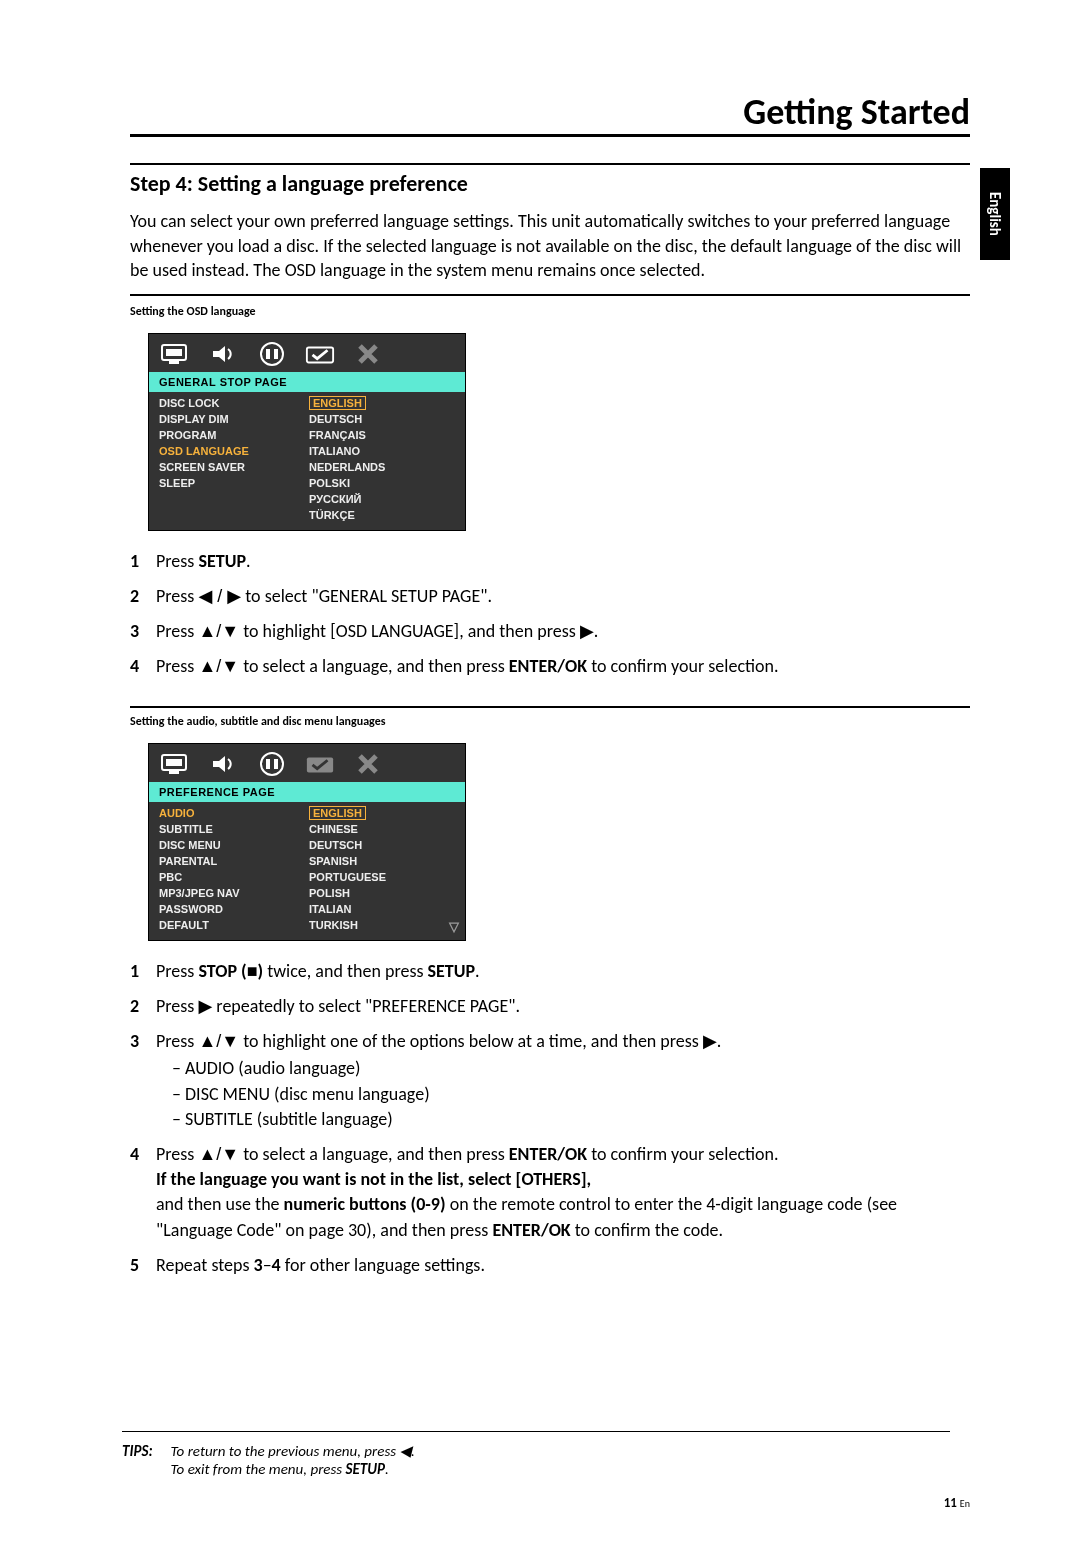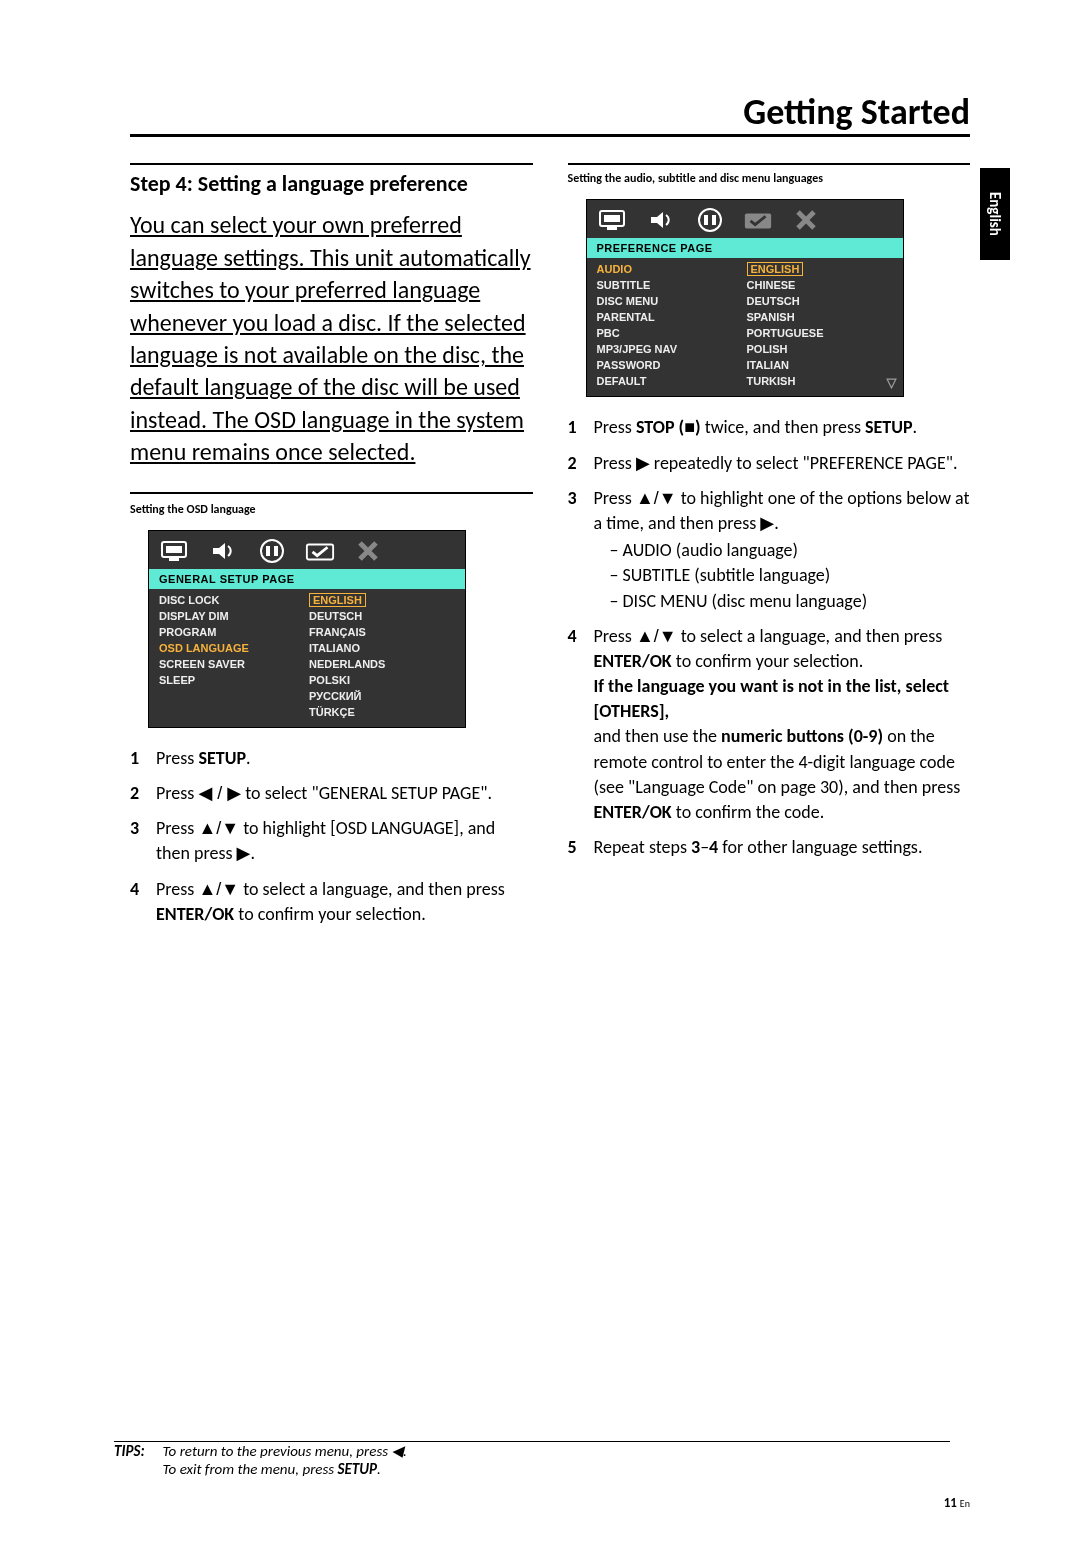--- a/index.html
+++ b/index.html
@@ -38,44 +38,44 @@
     display: flex;
     align-items: center;
     justify-content: center;
   }
   .sidetab span {
     writing-mode: vertical-rl;
     transform: rotate(0deg);
   }
   .cols {
     display: flex;
-    gap: 35px;
+    gap: 17px;
+    flex-direction: column;
   }
   .col { flex: 1; }
   .rule-thin {
     border-top: 2.5px solid #000;
     margin: 0 0 6px 0;
   }
   h2.step {
     font-size: 22px;
     font-weight: bold;
     margin-bottom: 12px;
     line-height: 1.2;
   }
   h3.sub {
     font-size: 12px;
     font-weight: bold;
     margin-bottom: 14px;
     line-height: 1.2;
   }
   p.body {
-    font-size: 24px;
+    font-size: 18px;
     line-height: 1.35;
-    margin-bottom: 23px;
-    text-decoration: underline;
+    margin-bottom: 12px;
   }
   
   .menu-box {
     margin: 4px 6px 18px 18px;
     background: #333;
     border: 1px solid #000;
     width: 318px;
     font-family: Arial, sans-serif;
     font-size: 11px;
     font-weight: bold;
@@ -161,23 +161,24 @@
     content: "–  ";
   }
   ul.dash li { margin-bottom: 0px; }
   .sym { font-family: Arial, sans-serif; }
   .note-block {
     margin-top: 0;
   }
   .tips {
     position: absolute;
     bottom: 70px;
-    left: 114px;
+    left: 122px;
     right: 130px;
     border-top: 1px solid #000;
+    padding-top: 10px;
     font-size: 15px;
     font-style: italic;
     display: flex;
     gap: 18px;
   }
   .tips .tips-label {
     font-weight: bold;
     font-style: italic;
   }
   .tips .tips-body {
@@ -243,21 +244,21 @@
                 <rect x="2" y="4" width="28" height="16" rx="2" fill="none" stroke="#fff" stroke-width="2"></rect>
                 <path d="M8 12 L13 16 L24 7" fill="none" stroke="#fff" stroke-width="3"></path>
               </svg>
           </span>
           <span class="icon">
             <svg width="22" height="22" viewBox="0 0 22 22">
                 <path d="M3 3 L19 19 M19 3 L3 19" stroke="#888" stroke-width="5"></path>
               </svg>
           </span>
         </div>
-        <div class="menu-title">GENERAL SETUP PAGE</div>
+        <div class="menu-title">GENERAL STOP PAGE</div>
         <div class="menu-body">
           <div class="menu-left" id="menu1-left">
               <div>DISC LOCK</div>
               <div>DISPLAY DIM</div>
               <div>PROGRAM</div>
               <div class="highlighted-left">OSD LANGUAGE</div>
               <div>SCREEN SAVER</div>
               <div>SLEEP</div>
             </div>
           <div class="menu-right" id="menu1-right">
@@ -356,22 +357,22 @@
         <li>
           <span>Press </span><b><span>STOP (</span><span class="sym">■</span><span>)</span></b><span> twice, and then press </span><b>SETUP</b><span>.</span>
         </li>
         <li>
           <span>Press </span><span class="sym">▶</span><span> repeatedly to select "PREFERENCE PAGE".</span>
         </li>
         <li>
           <span>Press </span><span class="sym">▲/▼</span><span> to highlight one of the options below at a time, and then press </span><span class="sym">▶</span><span>.</span>
           <ul class="dash" id="s3-list">
               <li>AUDIO (audio language)</li>
+              <li>DISC MENU (disc menu language)</li>
               <li>SUBTITLE (subtitle language)</li>
-              <li>DISC MENU (disc menu language)</li>
             </ul>
         </li>
         <li>
           <span>Press </span><span class="sym">▲/▼</span><span> to select a language, and then press </span><b>ENTER/OK</b><span> to confirm your selection.</span>
           <div class="note-block">
             <b>If the language you want is not in the list, select [OTHERS],</b><br>
             <span>and then use the </span><b>numeric buttons (0-9)</b><span> on the remote control to enter the 4-digit language code (see "Language Code" on page 30), and then press </span><b>ENTER/OK</b><span> to confirm the code.</span>
           </div>
         </li>
         <li>

